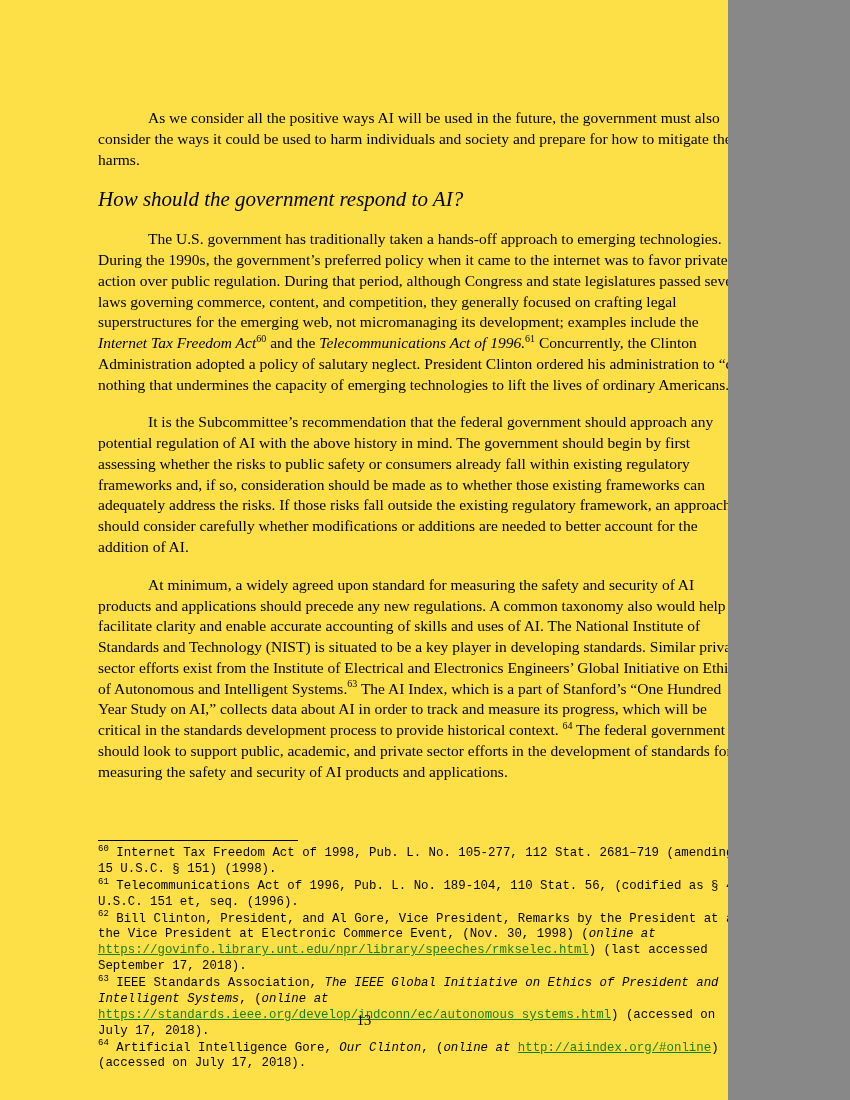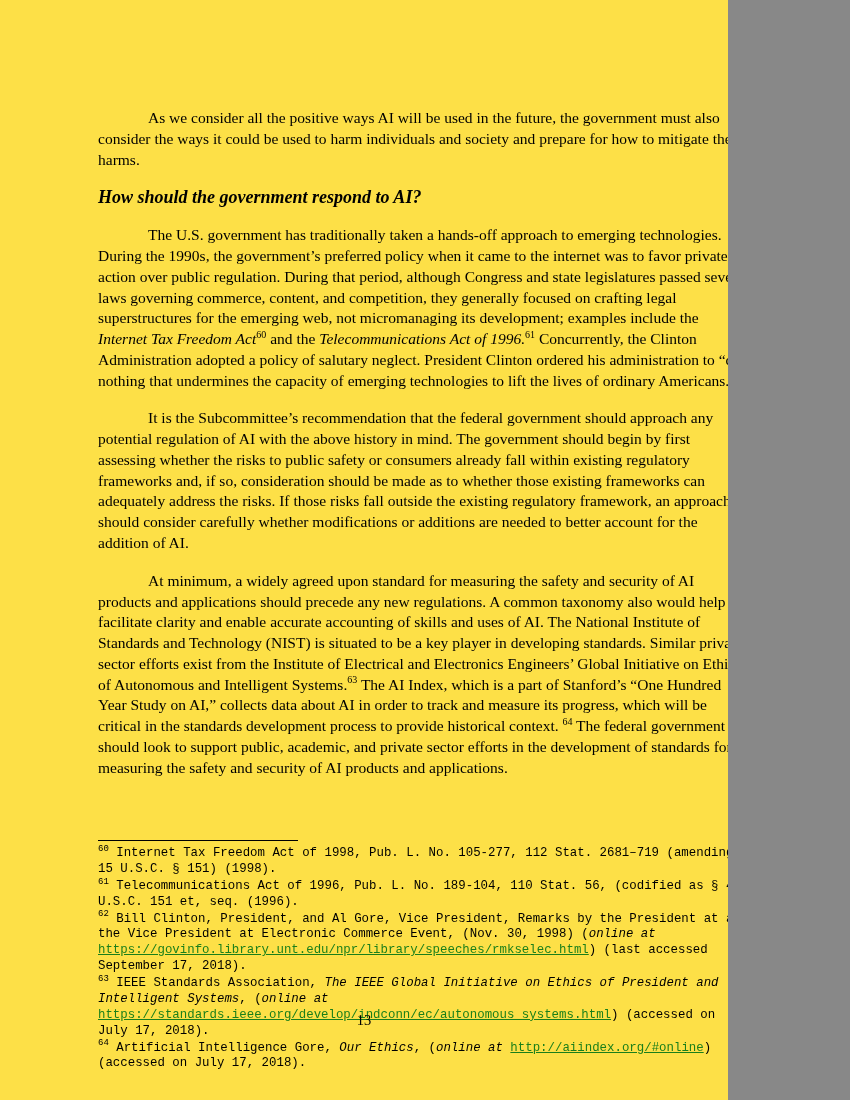--- a/index.html
+++ b/index.html
@@ -26,23 +26,23 @@
   p.body {
     font-size: 15.5px;
     line-height: 1.34;
     margin: 0 0 17px 0;
     text-align: left;
   }
   p.body.indent {
     text-indent: 50px;
   }
   h3.heading {
-    font-size: 18px;
+    font-size: 21px;
     font-style: italic;
-    font-weight: bold;
+    font-weight: normal;
     margin: 0 0 17px 0;
   }
   .ital { font-style: italic; }
   sup {
     font-size: 10px;
     vertical-align: super;
     line-height: 0;
     margin-top: 44px;
   }
   .footnotes {
@@ -103,18 +103,18 @@
     <div class="fn-rule"></div>
 
     <p class="fn"><sup>60</sup> <span>Internet Tax Freedom Act of 1998, Pub. L. No. 105-277, 112 Stat. 2681–719 (amending 15 U.S.C. § 151) (1998).</span></p>
 
     <p class="fn"><sup>61</sup> <span>Telecommunications Act of 1996, Pub. L. No. 189-104, 110 Stat. 56, (codified as § 47 U.S.C. 151 et, seq. (1996).</span></p>
 
     <p class="fn"><sup>62</sup> <span>Bill Clinton, President, and Al Gore, Vice President, Remarks by the President at and the Vice President at Electronic Commerce Event, (Nov. 30, 1998) (</span><span class="ital">online at</span> <a class="link" href="#">https://govinfo.library.unt.edu/npr/library/speeches/rmkselec.html</a><span>) (last accessed September 17, 2018).</span></p>
 
     <p class="fn"><sup>63</sup> <span>IEEE Standards Association, </span><span class="ital">The IEEE Global Initiative on Ethics of President and Intelligent Systems</span><span>, (</span><span class="ital">online at</span> <a class="link" href="#">https://standards.ieee.org/develop/indconn/ec/autonomous_systems.html</a><span>) (accessed on July 17, 2018).</span></p>
 
-    <p class="fn"><sup>64</sup> <span>Artificial Intelligence Gore, </span><span class="ital">Our Ethics</span><span>, (</span><span class="ital">online at</span> <a class="link" href="#">http://aiindex.org/#online</a><span>) (accessed on July 17, 2018).</span></p>
+    <p class="fn"><sup>64</sup> <span>Artificial Intelligence Gore, </span><span class="ital">Our Clinton</span><span>, (</span><span class="ital">online at</span> <a class="link" href="#">http://aiindex.org/#online</a><span>) (accessed on July 17, 2018).</span></p>
   </div>
 
   <div class="pagenum">13</div>
 
 </div>
 
 </body></html>

